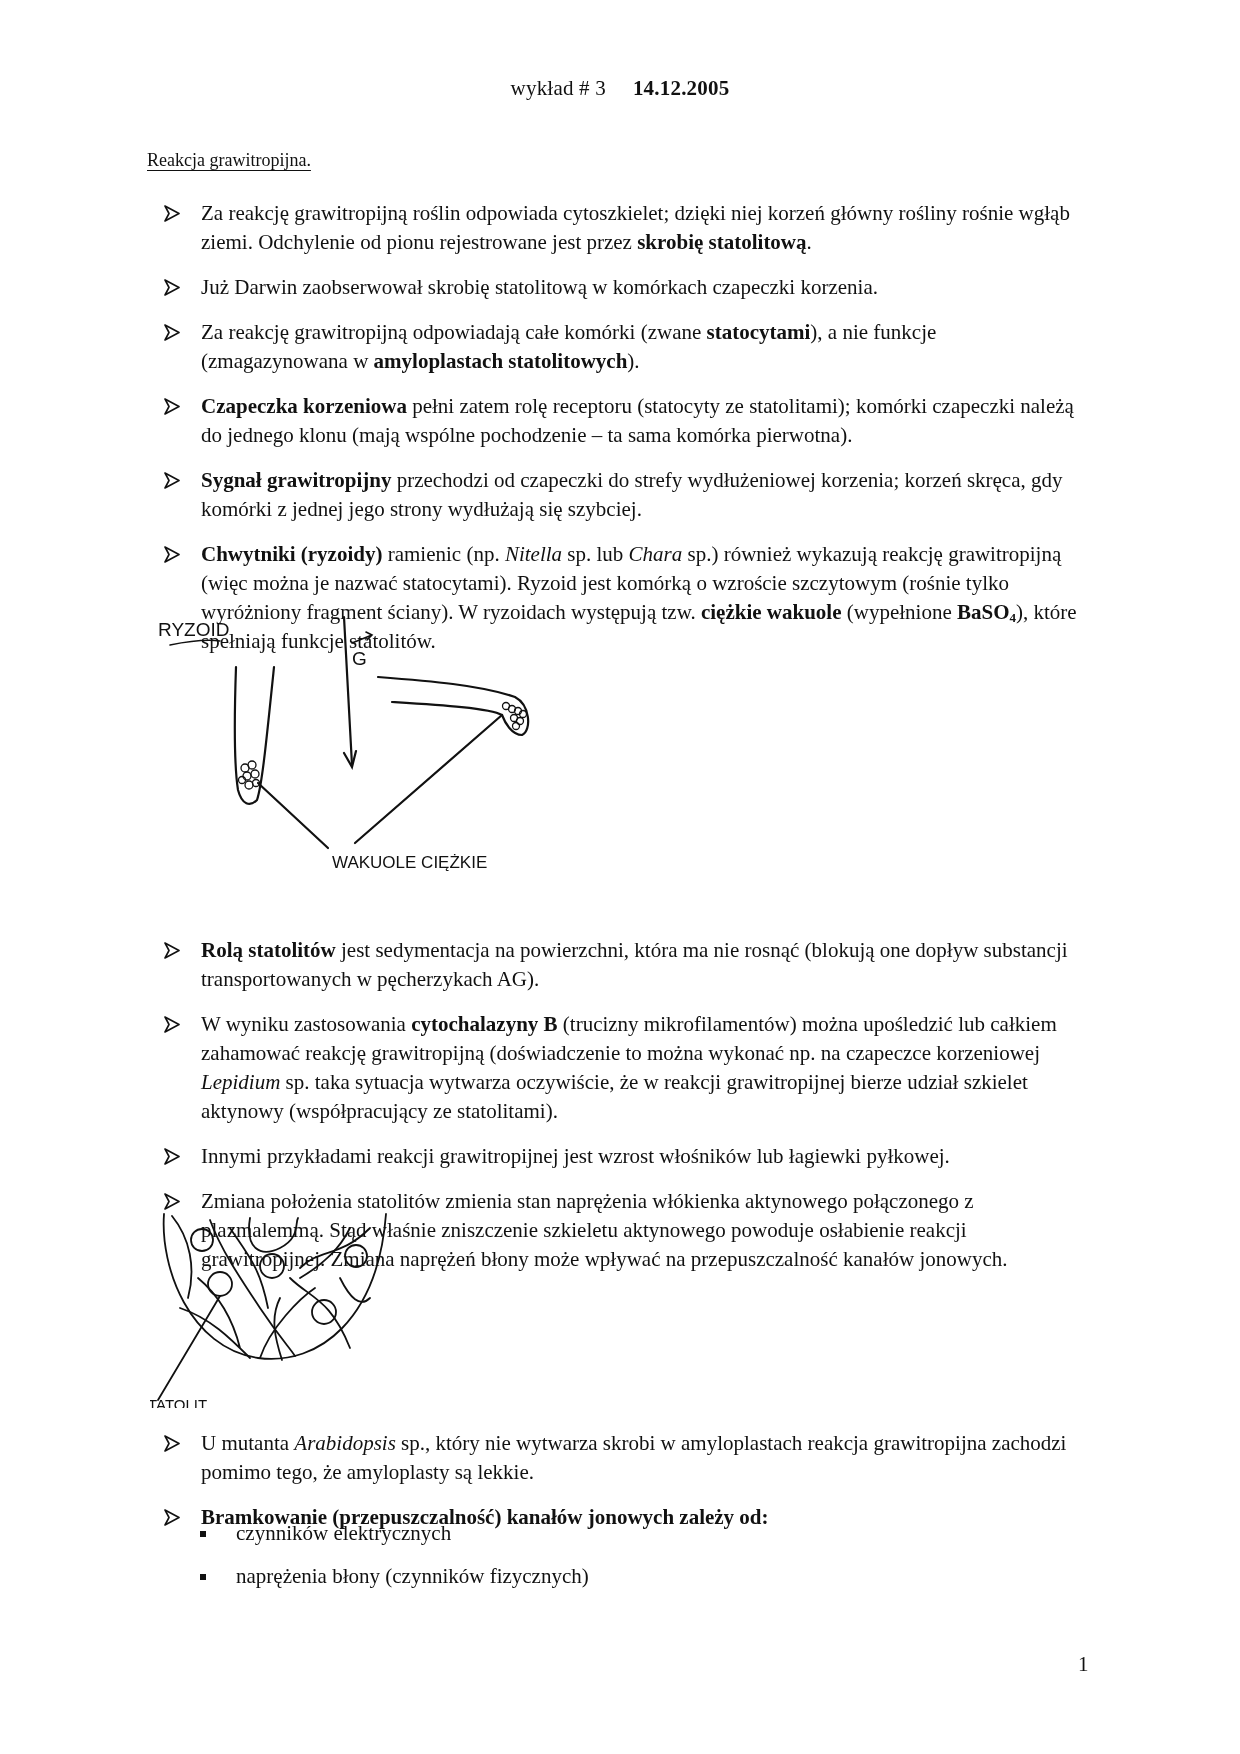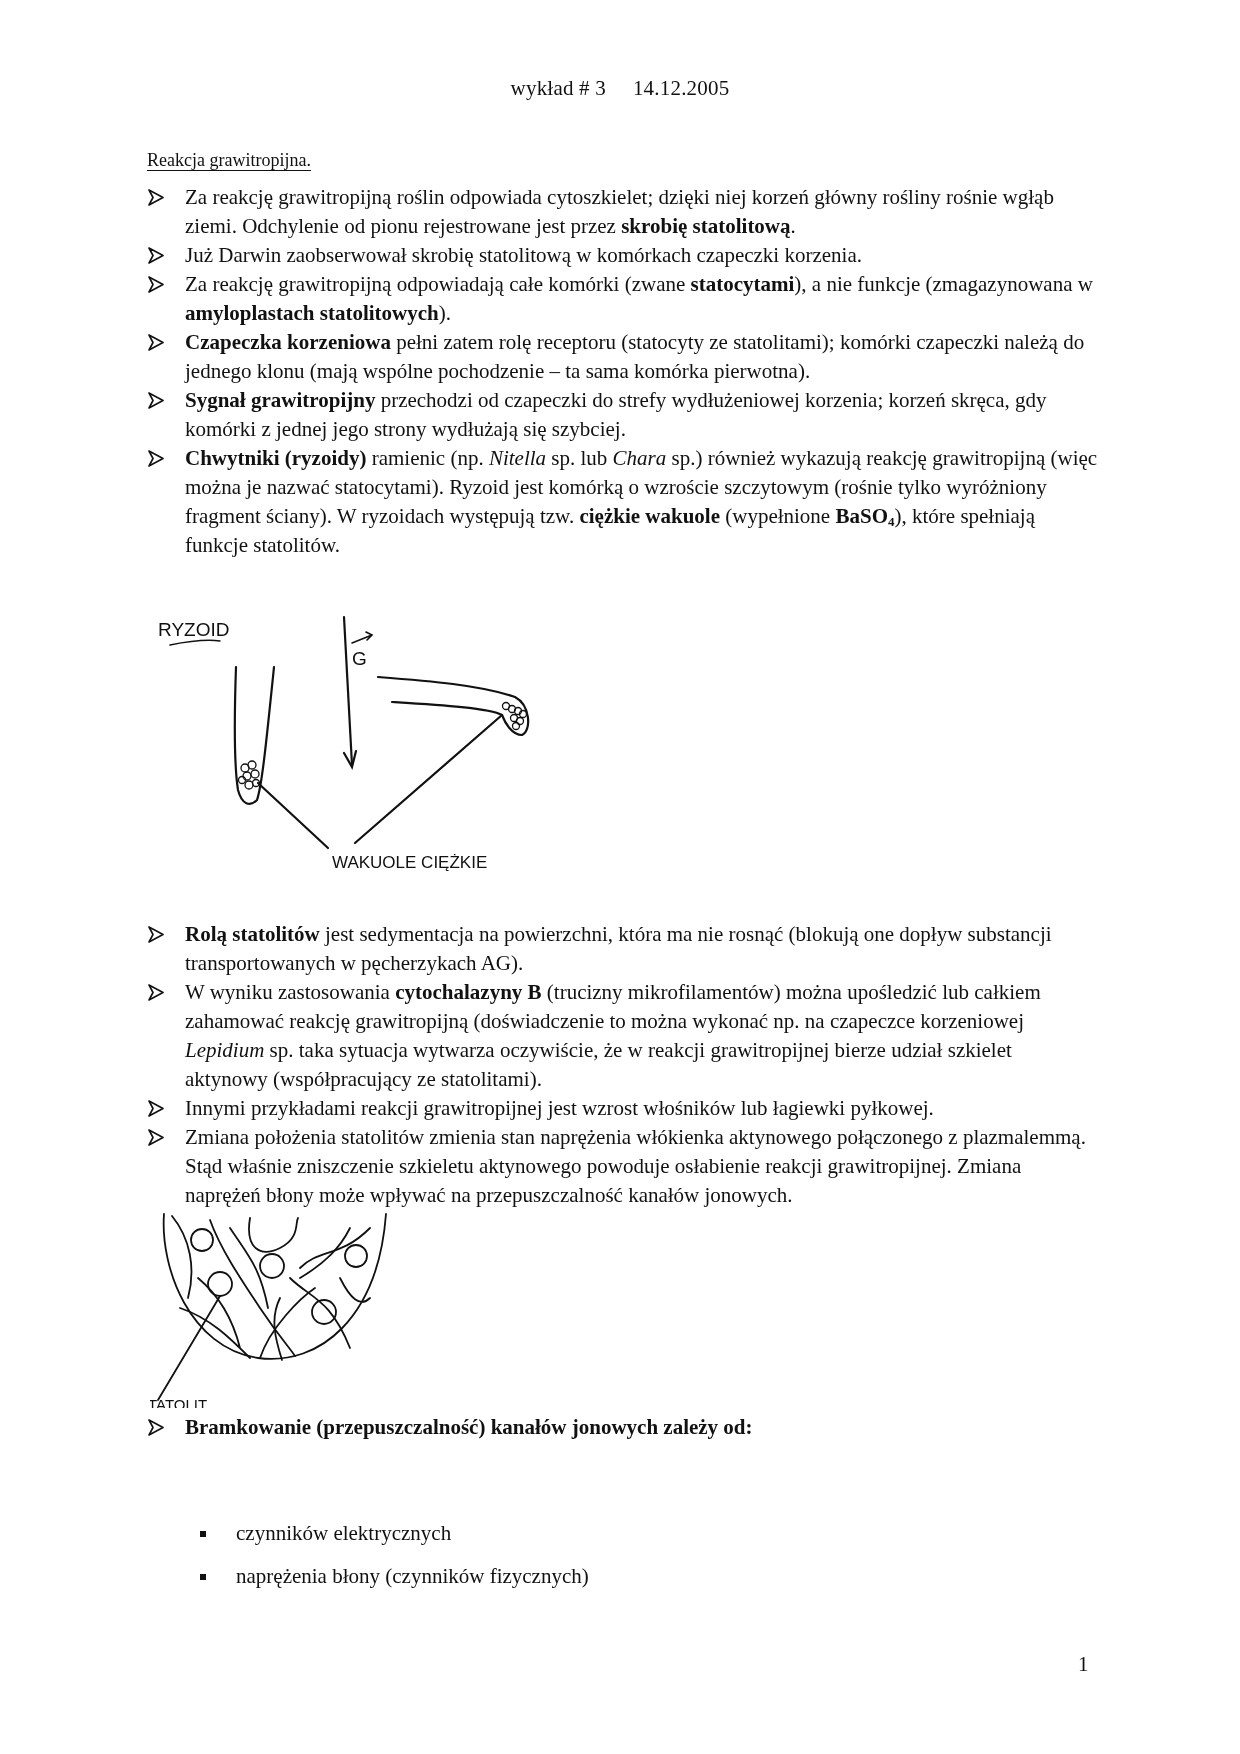--- a/index.html
+++ b/index.html
@@ -1,24 +1,24 @@
 <!DOCTYPE html>
 <html><head>
 <meta charset="utf-8">
 <style>
   html, body { margin:0; padding:0; background:#ffffff; }
   body { width:1240px; height:1754px; position:relative; overflow:hidden;
          font-family:"Liberation Serif","DejaVu Serif",serif; color:#111; }
   .header { position:absolute; top:76px; left:0; width:1240px; text-align:center;
             font-size:21px; letter-spacing:0.2px; }
-  .header .date { margin-left:27px; }
+  .header .date { margin-left:27px;font-weight:bold; }
   .title { position:absolute; top:150px; left:147px; font-size:18px;
            text-decoration:underline; text-underline-offset:4px; }
   .block { position:absolute; left:148px; width:950px; font-size:21px; line-height:29px; }
-  .item { position:relative; padding-left:37px; margin:0; }
+  .item { position:relative; padding-left:37px; margin:16px; }
   .item .arrow { position:absolute; left:0; top:0; font-size:20px; width:24px; }
   .item .arrow svg { display:block; margin-top:6px; }
   .sub { position:relative; padding-left:76px; margin:12px; line-height:31px; }
   .sub .sq { position:absolute; left:40px; top:13px; width:6px; height:6px; background:#111; }
   b { font-weight:bold; }
   i { font-style:italic; }
   sub { font-size:13px; vertical-align:-3px; line-height:0; font-weight:bold; }
   .figure { position:absolute; }
   .pagenum { position:absolute; top:1652px; left:1078px; font-size:21px; }
 </style>
@@ -142,20 +142,25 @@
     <path d="M 70 88 L 8 192"></path>
   </g>
   <text x="-12" y="202" font-family="Liberation Sans, sans-serif" font-size="15" fill="#111">STATOLIT</text>
 </svg>
 
 <div class="block" id="list3" style="top:1413px;">
     <p class="item"><span class="arrow">
         <svg width="16" height="17" viewBox="0 0 16 17">
           <path d="M1 1 L15 8.5 L1 16 L5 8.5 Z" fill="none" stroke="#111" stroke-width="1.6" stroke-linejoin="round"></path>
         </svg>
+      </span><span>U mutanta </span><i>Arabidopsis</i><span> sp., który nie wytwarza skrobi w amyloplastach reakcja grawitropijna zachodzi pomimo tego, że amyloplasty są lekkie.</span></p>
+    <p class="item"><span class="arrow">
+        <svg width="16" height="17" viewBox="0 0 16 17">
+          <path d="M1 1 L15 8.5 L1 16 L5 8.5 Z" fill="none" stroke="#111" stroke-width="1.6" stroke-linejoin="round"></path>
+        </svg>
       </span><b>Bramkowanie (przepuszczalność) kanałów jonowych zależy od:</b></p>
   </div>
 
 <div class="block" id="sublist" style="top:1506px;">
     <p class="sub"><span class="sq"></span><span>czynników elektrycznych</span></p>
     <p class="sub"><span class="sq"></span><span>naprężenia błony (czynników fizycznych)</span></p>
   </div>
 
 <div class="pagenum">1</div>
 

